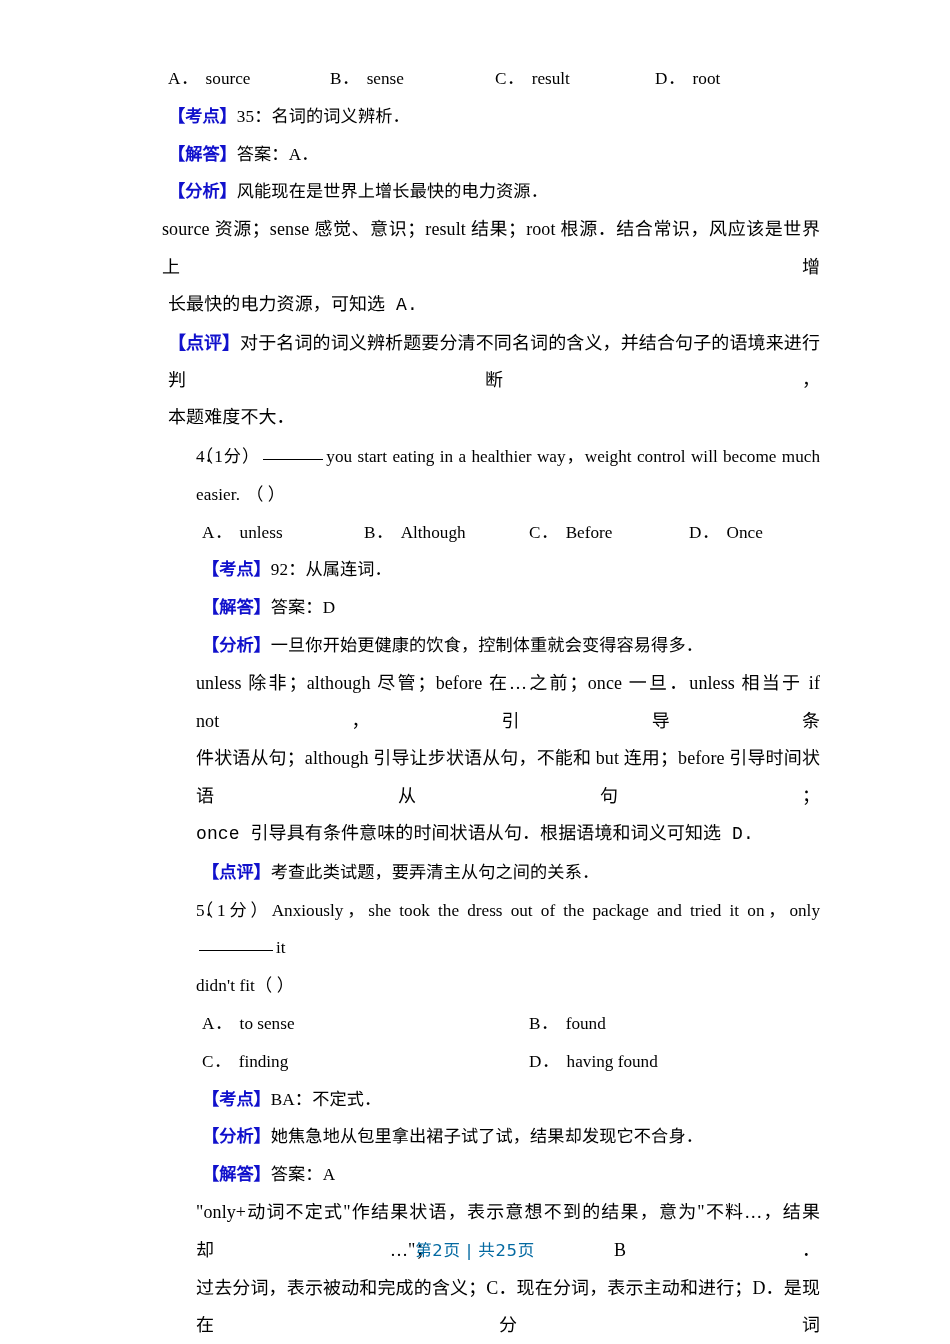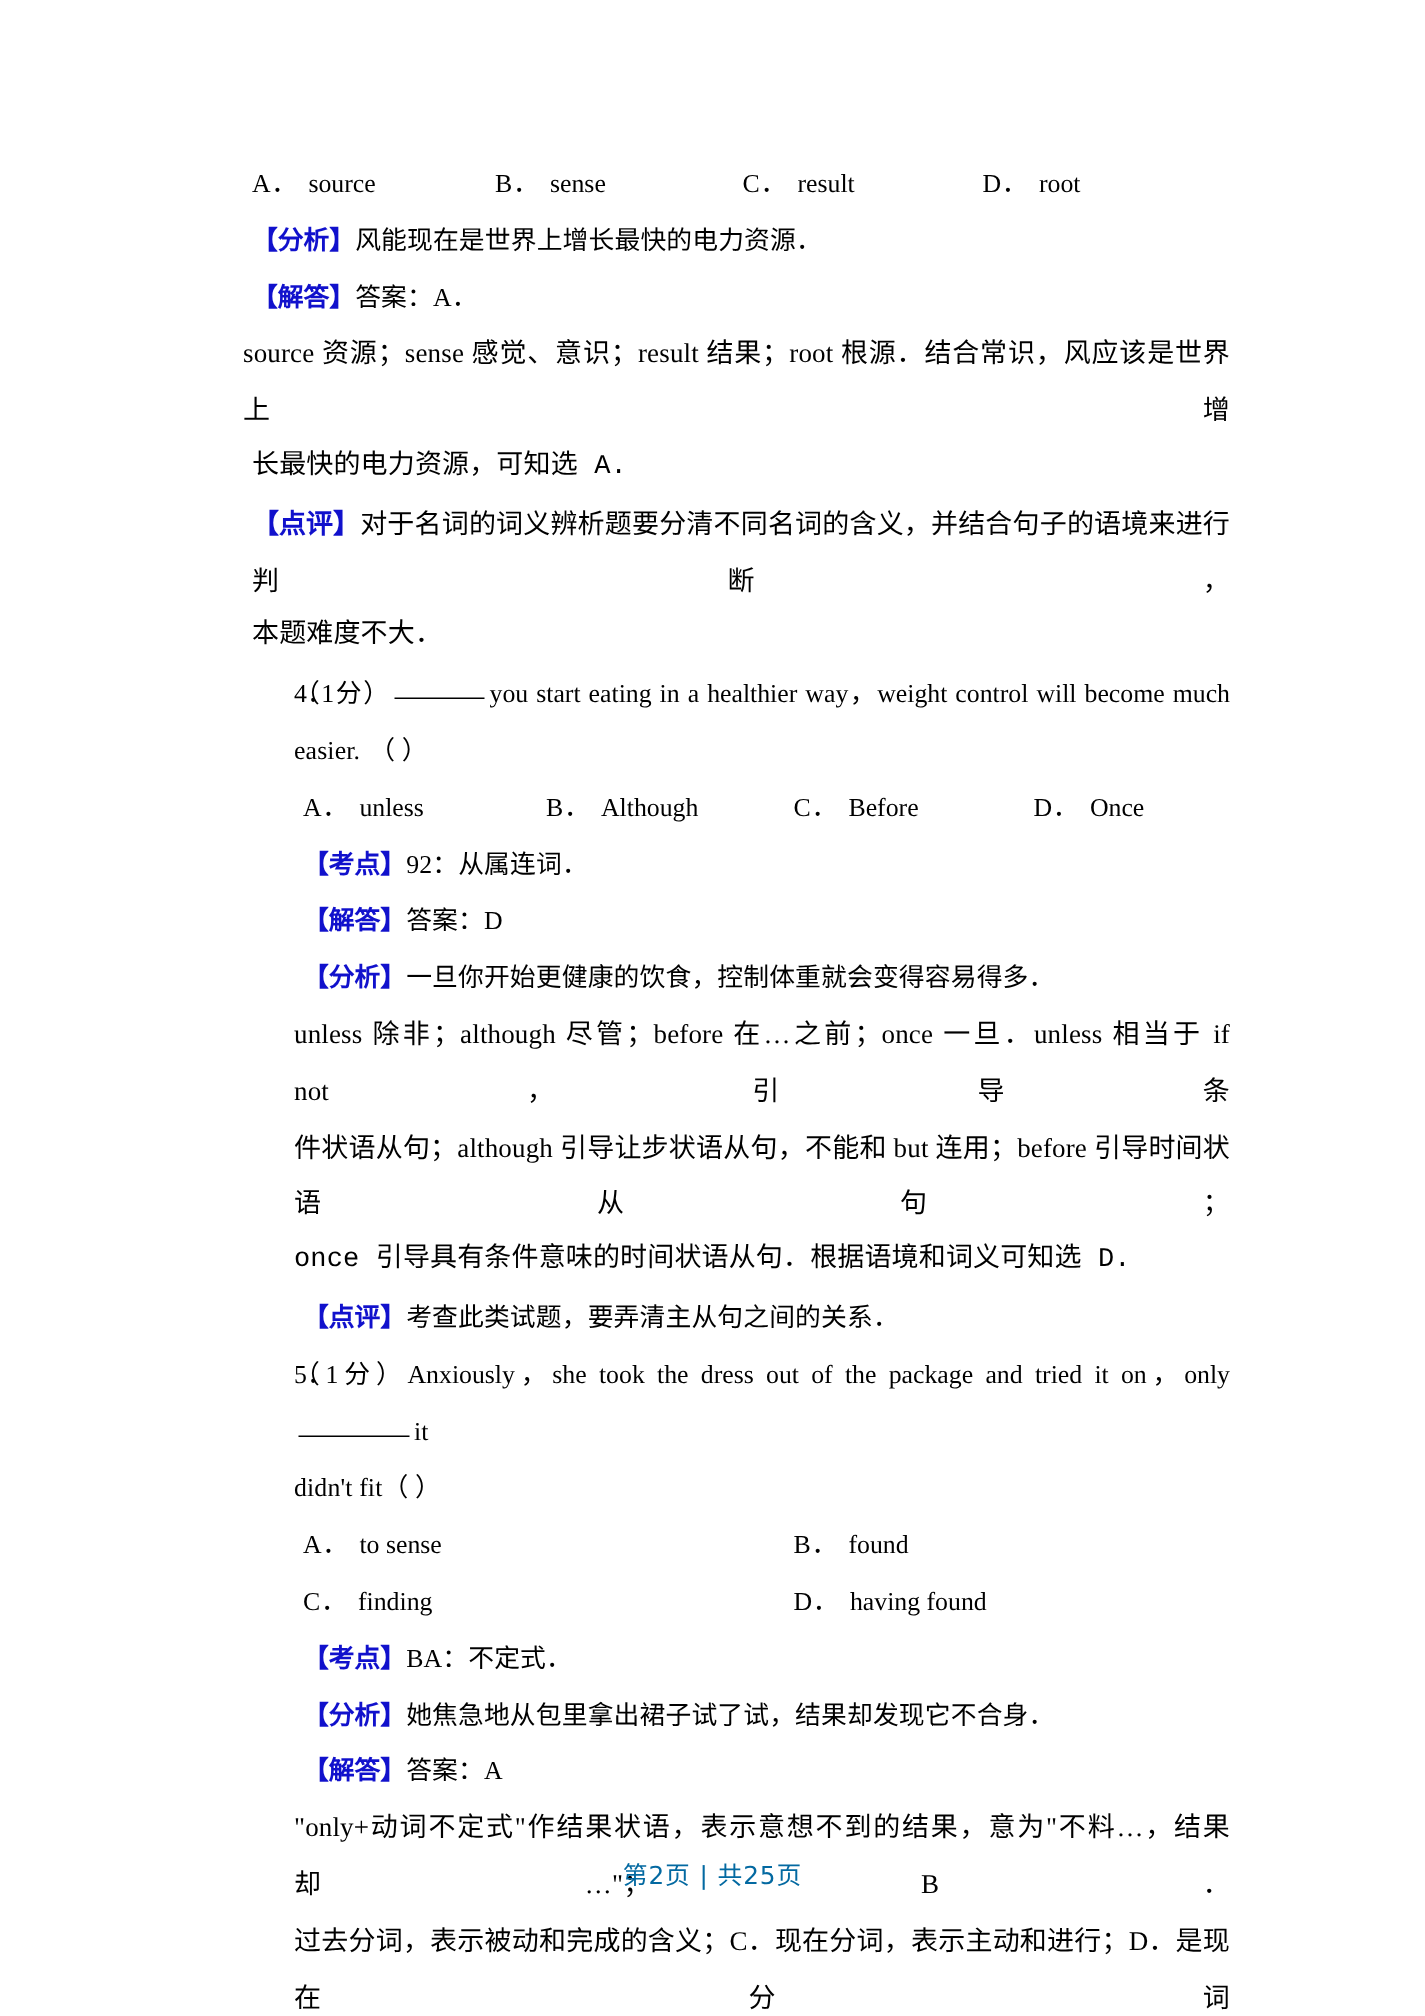--- a/index.html
+++ b/index.html
@@ -16,21 +16,21 @@
     color: #000000;
     overflow: hidden;
   }
 
   .page {
     position: absolute;
     left: 0; top: 0;
     width: 950px;
     height: 1344px;
     box-sizing: border-box;
-    padding: 104px 130px 0 162px;
+    padding: 60px 130px 0 162px;
   }
 
   .content {
     width: 658px;
     position: relative;
   }
 
   
   .line {
     font-size: 17.2px;
@@ -139,27 +139,30 @@
 <div class="page">
   <div class="content">
 
     <div class="opts">
       <span class="opt c1"><span class="k">A．</span><span class="v">source</span></span>
       <span class="opt c2"><span class="k">B．</span><span class="v">sense</span></span>
       <span class="opt c3"><span class="k">C．</span><span class="v">result</span></span>
       <span class="opt c4"><span class="k">D．</span><span class="v">root</span></span>
     </div>
 
+    <div class="line sub">
+      <span class="tag">【考点】</span><span>35：名词的词义辨析．</span>
+    </div>
+
+    <div class="line sub">
+      <span class="tag">【解答】</span><span>答案：A．</span>
+    </div>
 
     <div class="line sub">
       <span class="tag">【分析】</span><span>风能现在是世界上增长最快的电力资源．</span>
-    </div>
-
-    <div class="line sub">
-      <span class="tag">【解答】</span><span>答案：A．</span>
     </div>
 
     <div class="para sub0 just"><span>source 资源；sense 感觉、意识；result 结果；root 根源．结合常识，风应该是世界上增</span></div>
     <div class="para sub just-last-left"><span>长最快的电力资源，可知选 A.</span></div>
 
     <div class="para sub just">
       <span class="tag">【点评】</span><span>对于名词的词义辨析题要分清不同名词的含义，并结合句子的语境来进行判断，</span>
     </div>
     <div class="para sub just-last-left"><span>本题难度不大．</span></div>
 

